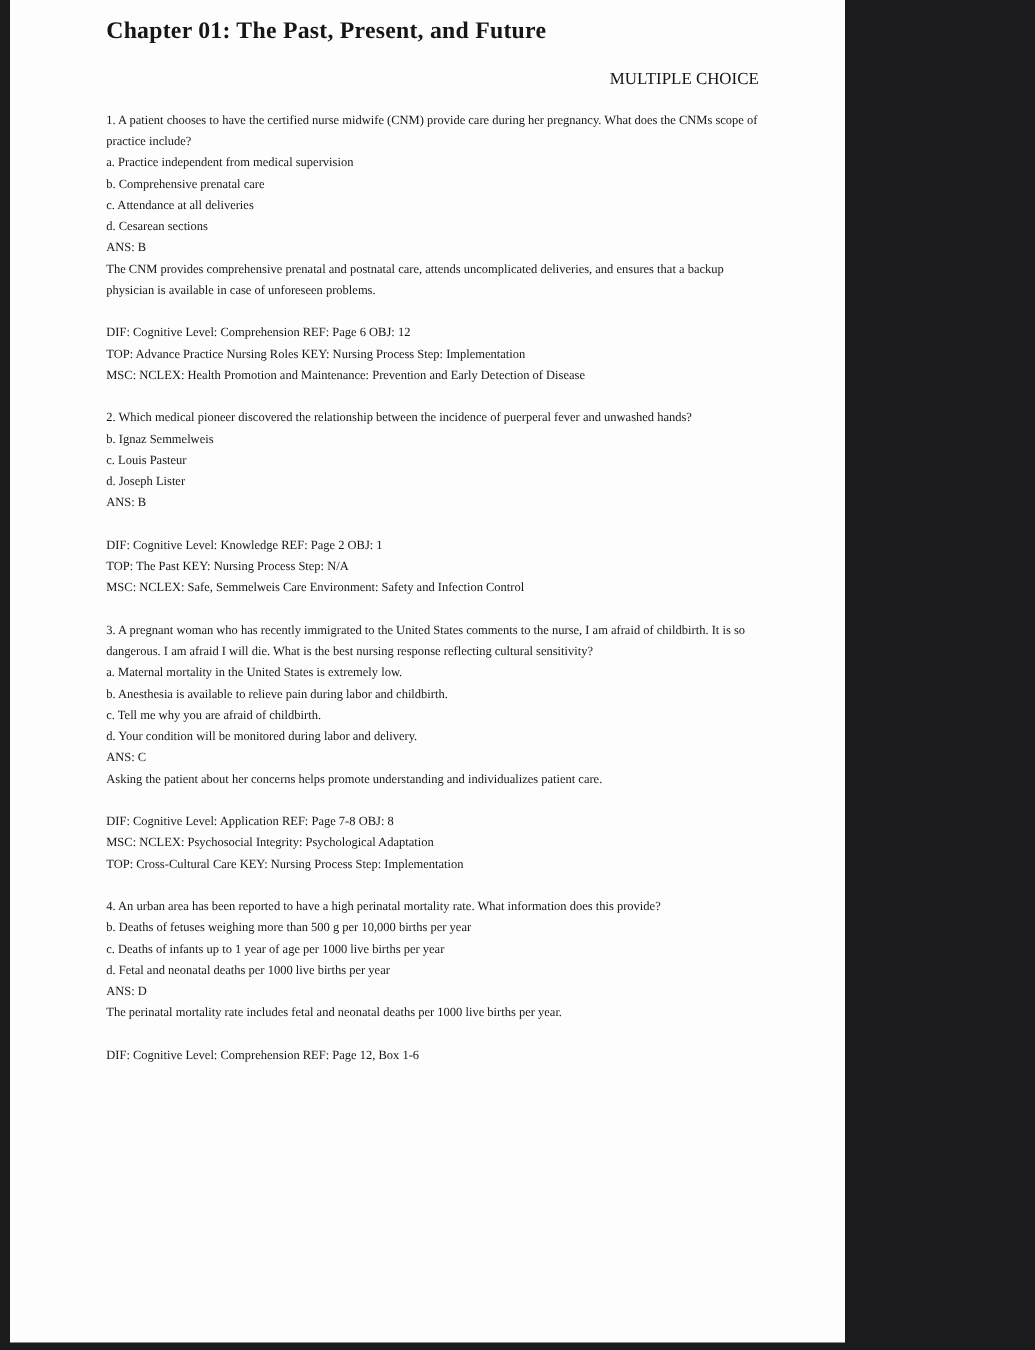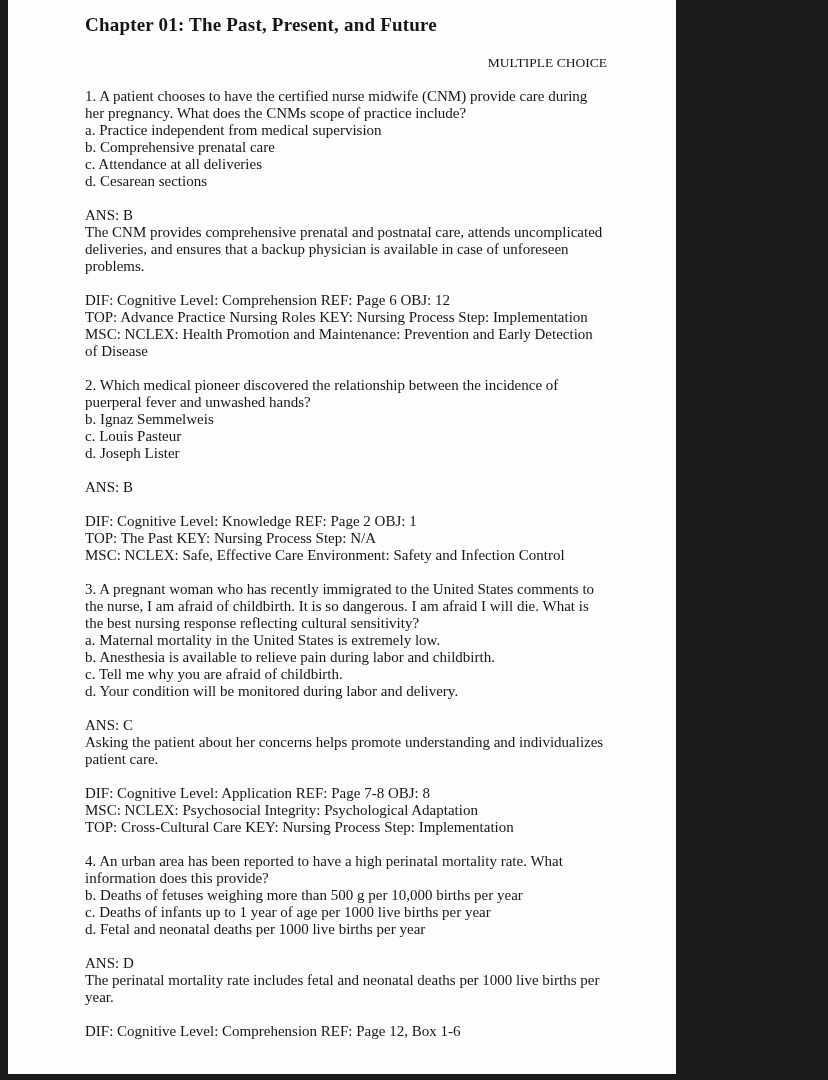--- a/index.html
+++ b/index.html
@@ -35,26 +35,25 @@
   .section-heading {
     font-size: 13.5px;
     line-height: 17px;
     margin: 0;
     text-align: right;
   }
   .question {
     margin-top: 17px;
   }
   .stem, .opt, .ans, .rationale, .meta-line {
-    font-size: 15px;
+    font-size: 10px;
     line-height: 17px;
     margin: 0;
   }
   .answer-block {
-    margin-top: 17px;
   }
   .meta {
     margin-top: 17px;
   }
   .meta-line:empty { display: none; }
   .opt:empty { display: none; }
 </style>
 </head>
 <body>
 
@@ -85,21 +84,21 @@
     <p class="stem">2. Which medical pioneer discovered the relationship between the incidence of puerperal fever and unwashed hands?</p>
     <p class="opt">b. Ignaz Semmelweis</p>
     <p class="opt">c. Louis Pasteur</p>
     <p class="opt">d. Joseph Lister</p>
     <div class="answer-block">
       <p class="ans">ANS: B</p>
     </div>
     <div class="meta">
       <p class="meta-line">DIF: Cognitive Level: Knowledge REF: Page 2 OBJ: 1</p>
       <p class="meta-line">TOP: The Past KEY: Nursing Process Step: N/A</p>
-      <p class="meta-line">MSC: NCLEX: Safe, Effective Care Environment: Safety and Infection Control</p>
+      <p class="meta-line">MSC: NCLEX: Safe, Semmelweis Care Environment: Safety and Infection Control</p>
     </div>
   </section>
 
   <section class="question">
     <p class="stem">3. A pregnant woman who has recently immigrated to the United States comments to the nurse, I am afraid of childbirth. It is so dangerous. I am afraid I will die. What is the best nursing response reflecting cultural sensitivity?</p>
     <p class="opt">a. Maternal mortality in the United States is extremely low.</p>
     <p class="opt">b. Anesthesia is available to relieve pain during labor and childbirth.</p>
     <p class="opt">c. Tell me why you are afraid of childbirth.</p>
     <p class="opt">d. Your condition will be monitored during labor and delivery.</p>
     <div class="answer-block">

